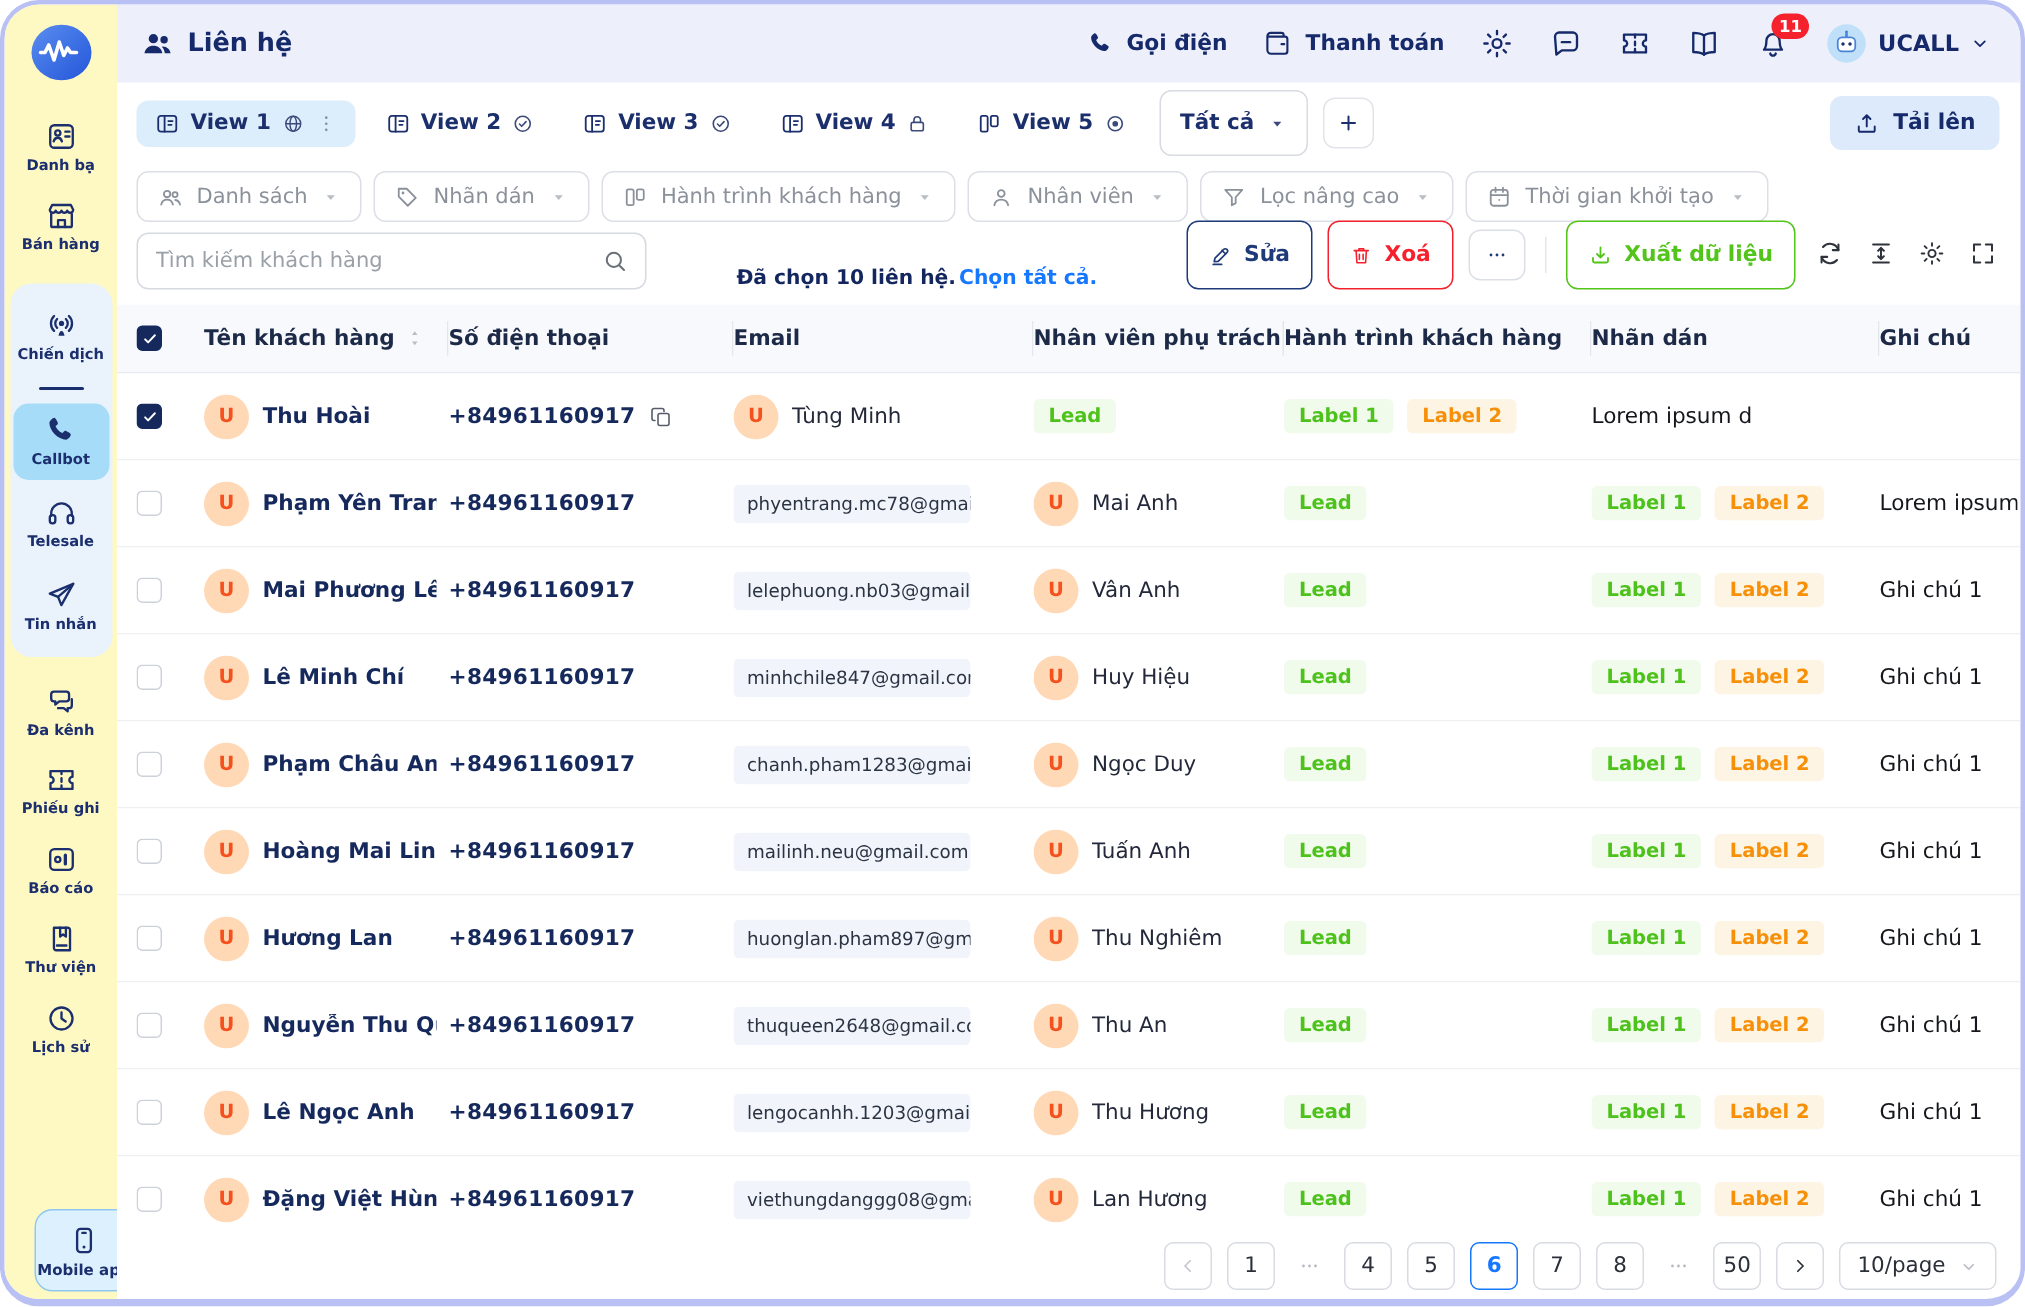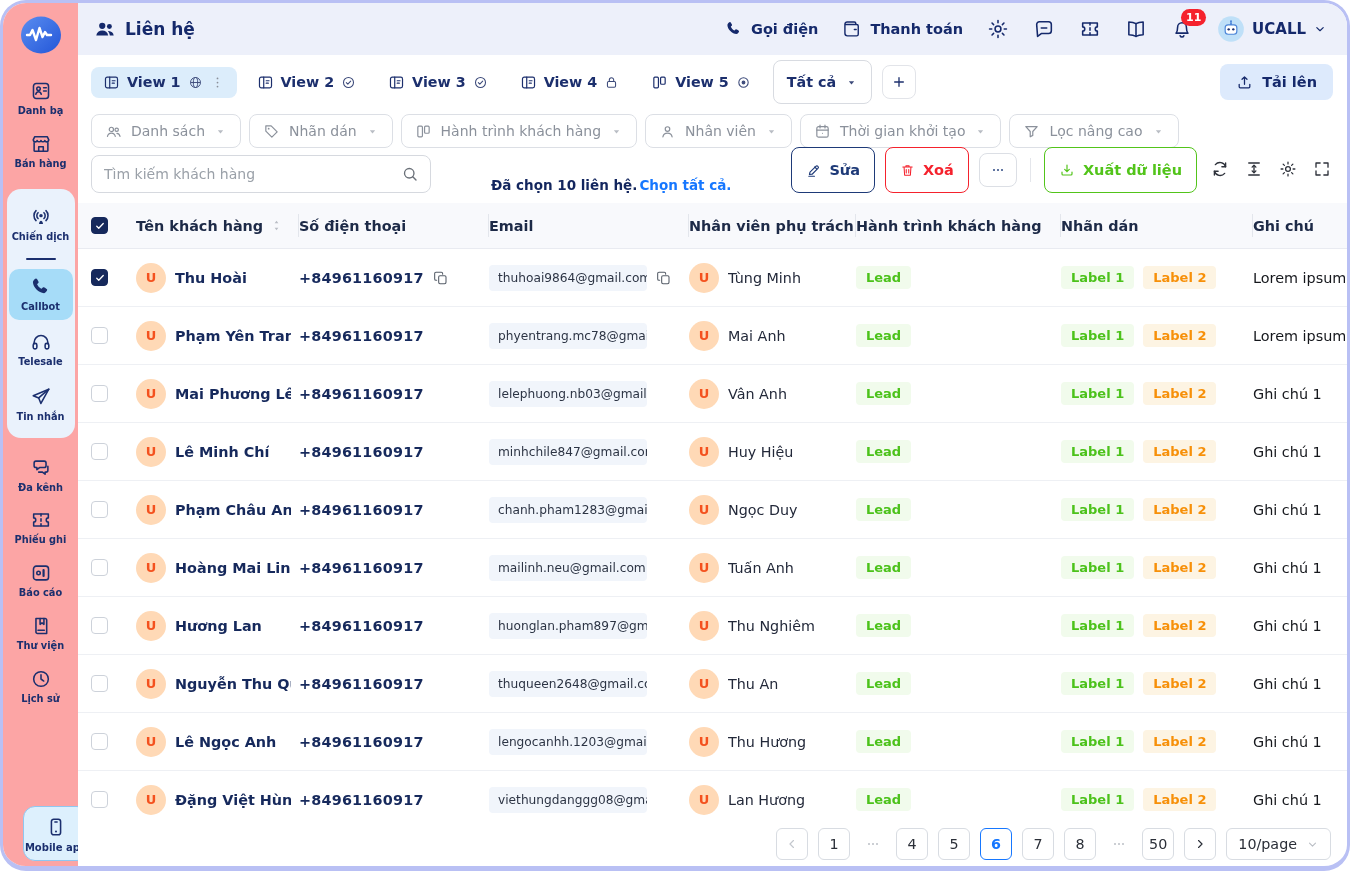--- a/index.html
+++ b/index.html
@@ -22,21 +22,21 @@
   .ic-20 { width: 20px; height: 20px; }
   .ic-17 { width: 17px; height: 17px; }
   .ic-16 { width: 16px; height: 16px; }
   .ic-15 { width: 15px; height: 15px; }
   .ic-14 { width: 14px; height: 14px; }
   .ic-13 { width: 13px; height: 13px; }
   .ic-12 { width: 12px; height: 12px; }
 
   
   .sidebar {
-    width: 75px; background: #fca5a5; flex: none; position: relative;
+    width: 75px; background: #fef9c3; flex: none; position: relative;
     display: flex; flex-direction: column; align-items: center; overflow: hidden;
   }
   .logo { margin: 8px 0 12px; width: 48px; height: 48px; }
   .side-item {
     width: 64px; display: flex; flex-direction: column; align-items: center;
     gap: 4px; padding: 7px 0; color: #1b2f6e; border-radius: 10px; margin: 2px 0;
   }
   .side-label { font-size: 9.8px; font-weight: 700; text-align: center; line-height: 1.1; }
   .side-item .ic-holder { color: #1b2f6e; }
   .side-group {
@@ -663,41 +663,41 @@
     <span class="ic-holder ic-13 caretc" data-interactable="false">
               <svg viewBox="0 0 24 24" aria-hidden="true">
                 <path fill="currentColor" d="M7 9.5h10L12 15.5z"></path>
               </svg>
             </span>
           </button>
           <button class="fbtn" data-interactable="true">
     <span class="ic-holder ic-17" data-interactable="false">
               <svg viewBox="0 0 24 24" aria-hidden="true">
                 <g fill="none" stroke="currentColor" stroke-linecap="round" stroke-linejoin="round" stroke-width="1.7">
-                  <rect x="4" y="5" width="16" height="15" rx="2.5"></rect>
-                  <path d="M4 10h16M8.5 3v4M15.5 3v4M12 14.5h.01"></path>
-                </g>
-              </svg>
-            </span>
-    <span data-interactable="false">Thời gian khởi tạo</span>
+                  <path d="M4 5h16l-6.2 7v5.5l-3.6 2V12z"></path>
+                </g>
+              </svg>
+            </span>
+    <span data-interactable="false">Lọc nâng cao</span>
     <span class="ic-holder ic-13 caretc" data-interactable="false">
               <svg viewBox="0 0 24 24" aria-hidden="true">
                 <path fill="currentColor" d="M7 9.5h10L12 15.5z"></path>
               </svg>
             </span>
           </button>
           <button class="fbtn" data-interactable="true">
     <span class="ic-holder ic-17" data-interactable="false">
               <svg viewBox="0 0 24 24" aria-hidden="true">
                 <g fill="none" stroke="currentColor" stroke-linecap="round" stroke-linejoin="round" stroke-width="1.7">
-                  <path d="M4 5h16l-6.2 7v5.5l-3.6 2V12z"></path>
-                </g>
-              </svg>
-            </span>
-    <span data-interactable="false">Lọc nâng cao</span>
+                  <rect x="4" y="5" width="16" height="15" rx="2.5"></rect>
+                  <path d="M4 10h16M8.5 3v4M15.5 3v4M12 14.5h.01"></path>
+                </g>
+              </svg>
+            </span>
+    <span data-interactable="false">Thời gian khởi tạo</span>
     <span class="ic-holder ic-13 caretc" data-interactable="false">
               <svg viewBox="0 0 24 24" aria-hidden="true">
                 <path fill="currentColor" d="M7 9.5h10L12 15.5z"></path>
               </svg>
             </span>
           </button>
         </div>
 
       <div class="row-search" data-interactable="false">
         <div class="search-box" data-interactable="false">
@@ -863,31 +863,20 @@
                 <span class="ic-holder ic-16 copy-ic" data-interactable="true">
                   <svg viewBox="0 0 24 24" aria-hidden="true">
                     <g fill="none" stroke="currentColor" stroke-linecap="round" stroke-linejoin="round" stroke-width="1.6">
                       <rect x="8.5" y="8.5" width="11" height="12" rx="2"></rect>
                       <path d="M5.5 15.5h-1a2 2 0 0 1-2-2v-8a2 2 0 0 1 2-2h8a2 2 0 0 1 2 2v1"></path>
                     </g>
                   </svg>
                 </span>
               </div>
     <div class="td">
-                <span class="email-pill" data-interactable="false">thuhoai9864@gmail.com</span>
-                <span class="ic-holder ic-16 copy-ic" data-interactable="true">
-                  <svg viewBox="0 0 24 24" aria-hidden="true">
-                    <g fill="none" stroke="currentColor" stroke-linecap="round" stroke-linejoin="round" stroke-width="1.6">
-                      <rect x="8.5" y="8.5" width="11" height="12" rx="2"></rect>
-                      <path d="M5.5 15.5h-1a2 2 0 0 1-2-2v-8a2 2 0 0 1 2-2h8a2 2 0 0 1 2 2v1"></path>
-                    </g>
-                  </svg>
-                </span>
-              </div>
-    <div class="td">
                 <span class="avatar" data-interactable="false">U</span>
                 <span class="staff-name" data-interactable="false">Tùng Minh</span>
               </div>
     <div class="td">
                 <span class="badge green" data-interactable="false">Lead</span>
               </div>
     <div class="td">
                 <span class="badge green" data-interactable="false">Label 1</span>
                 <span class="badge orange" data-interactable="false">Label 2</span>
               </div>

